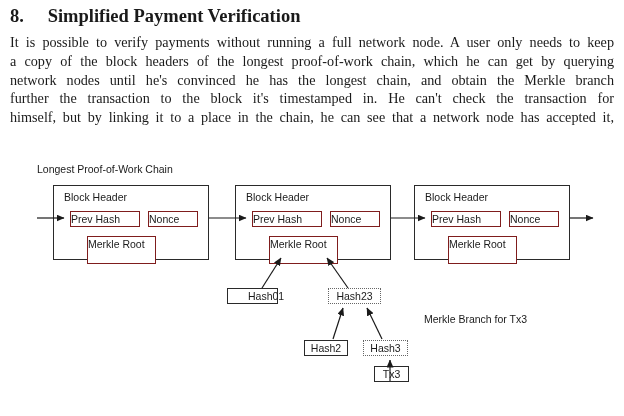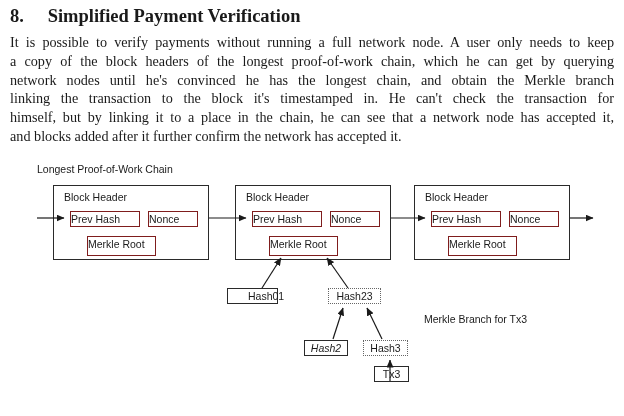--- a/index.html
+++ b/index.html
@@ -38,32 +38,32 @@
   .b1 { left: 53px; } .b2 { left: 235px; } .b3 { left: 414px; }
   .block-title { position: absolute; left: 10px; top: 5px; font-size: 10.5px; white-space: nowrap; }
 
   .ibox {
     position: absolute; border: 1px solid #7f1d1d; background: #fff;
     font-size: 10.5px; text-align: left; line-height: 14px;
     white-space: nowrap;
   }
   .prev   { left: 16px; top: 25px; width: 70px; height: 16px; }
   .nonce  { left: 94px; top: 25px; width: 50px; height: 16px; }
-  .merkle { left: 33px; top: 50px; width: 69px; height: 20px; }
+  .merkle { left: 33px; top: 50px; width: 69px; height: 28px; }
 
   .tbox {
     position: absolute; border: 1px solid #2a2a2a; background: #fff;
     font-family: "Liberation Sans", "DejaVu Sans", sans-serif;
     font-size: 10.5px; text-align: center; line-height: 14px;
     white-space: nowrap;
   }
   .dotted { border: 1px dotted #666; }
   .hash01 { left: 227px; top: 288px; width: 51px; height: 16px; padding-left: 20px; }
   .hash23 { left: 328px; top: 288px; width: 53px; height: 16px; }
-  .hash2  { left: 304px; top: 340px; width: 44px; height: 16px; font-style: italic; }
+  .hash2  { left: 304px; top: 340px; width: 44px; height: 16px; }
   .hash3  { left: 363px; top: 340px; width: 45px; height: 16px; }
   .tx3    { left: 374px; top: 366px; width: 35px; height: 16px; }
 
   svg.arrows {
     position: absolute; left: 0; top: 0;
     width: 624px; height: 416px;
     pointer-events: none;
   }
   svg.arrows line { stroke: #1a1a1a; stroke-width: 1.2; }
 </style>
@@ -72,23 +72,22 @@
 
 <div class="heading">
   <span class="num">8.</span>
   <span>Simplified Payment Verification</span>
 </div>
 
 <div class="para">
   <div class="jline">It is possible to verify payments without running a full network node.  A user only needs to keep</div>
   <div class="jline">a copy of the block headers of the longest proof-of-work chain, which he can get by querying</div>
   <div class="jline">network nodes until he's convinced he has the longest chain, and obtain the Merkle branch</div>
-  <div class="jline">linking the transaction to the block it's timestamped in.  He can't check the transaction for</div>
+  <div class="jline">further the transaction to the block it's timestamped in.  He can't check the transaction for</div>
   <div class="jline">himself, but by linking it to a place in the chain, he can see that a network node has accepted it,</div>
-  <div class="jline last">and blocks added after it further confirm the network has accepted it.</div>
 </div>
 
 <div class="chain-label sans">Longest Proof-of-Work Chain</div>
 <div class="branch-label sans">Merkle Branch for Tx3</div>
 
 <div class="block b1 sans">
   <div class="block-title">Block Header</div>
   <div class="ibox prev">Prev Hash</div>
   <div class="ibox nonce">Nonce</div>
   <div class="ibox merkle">Merkle Root</div>

